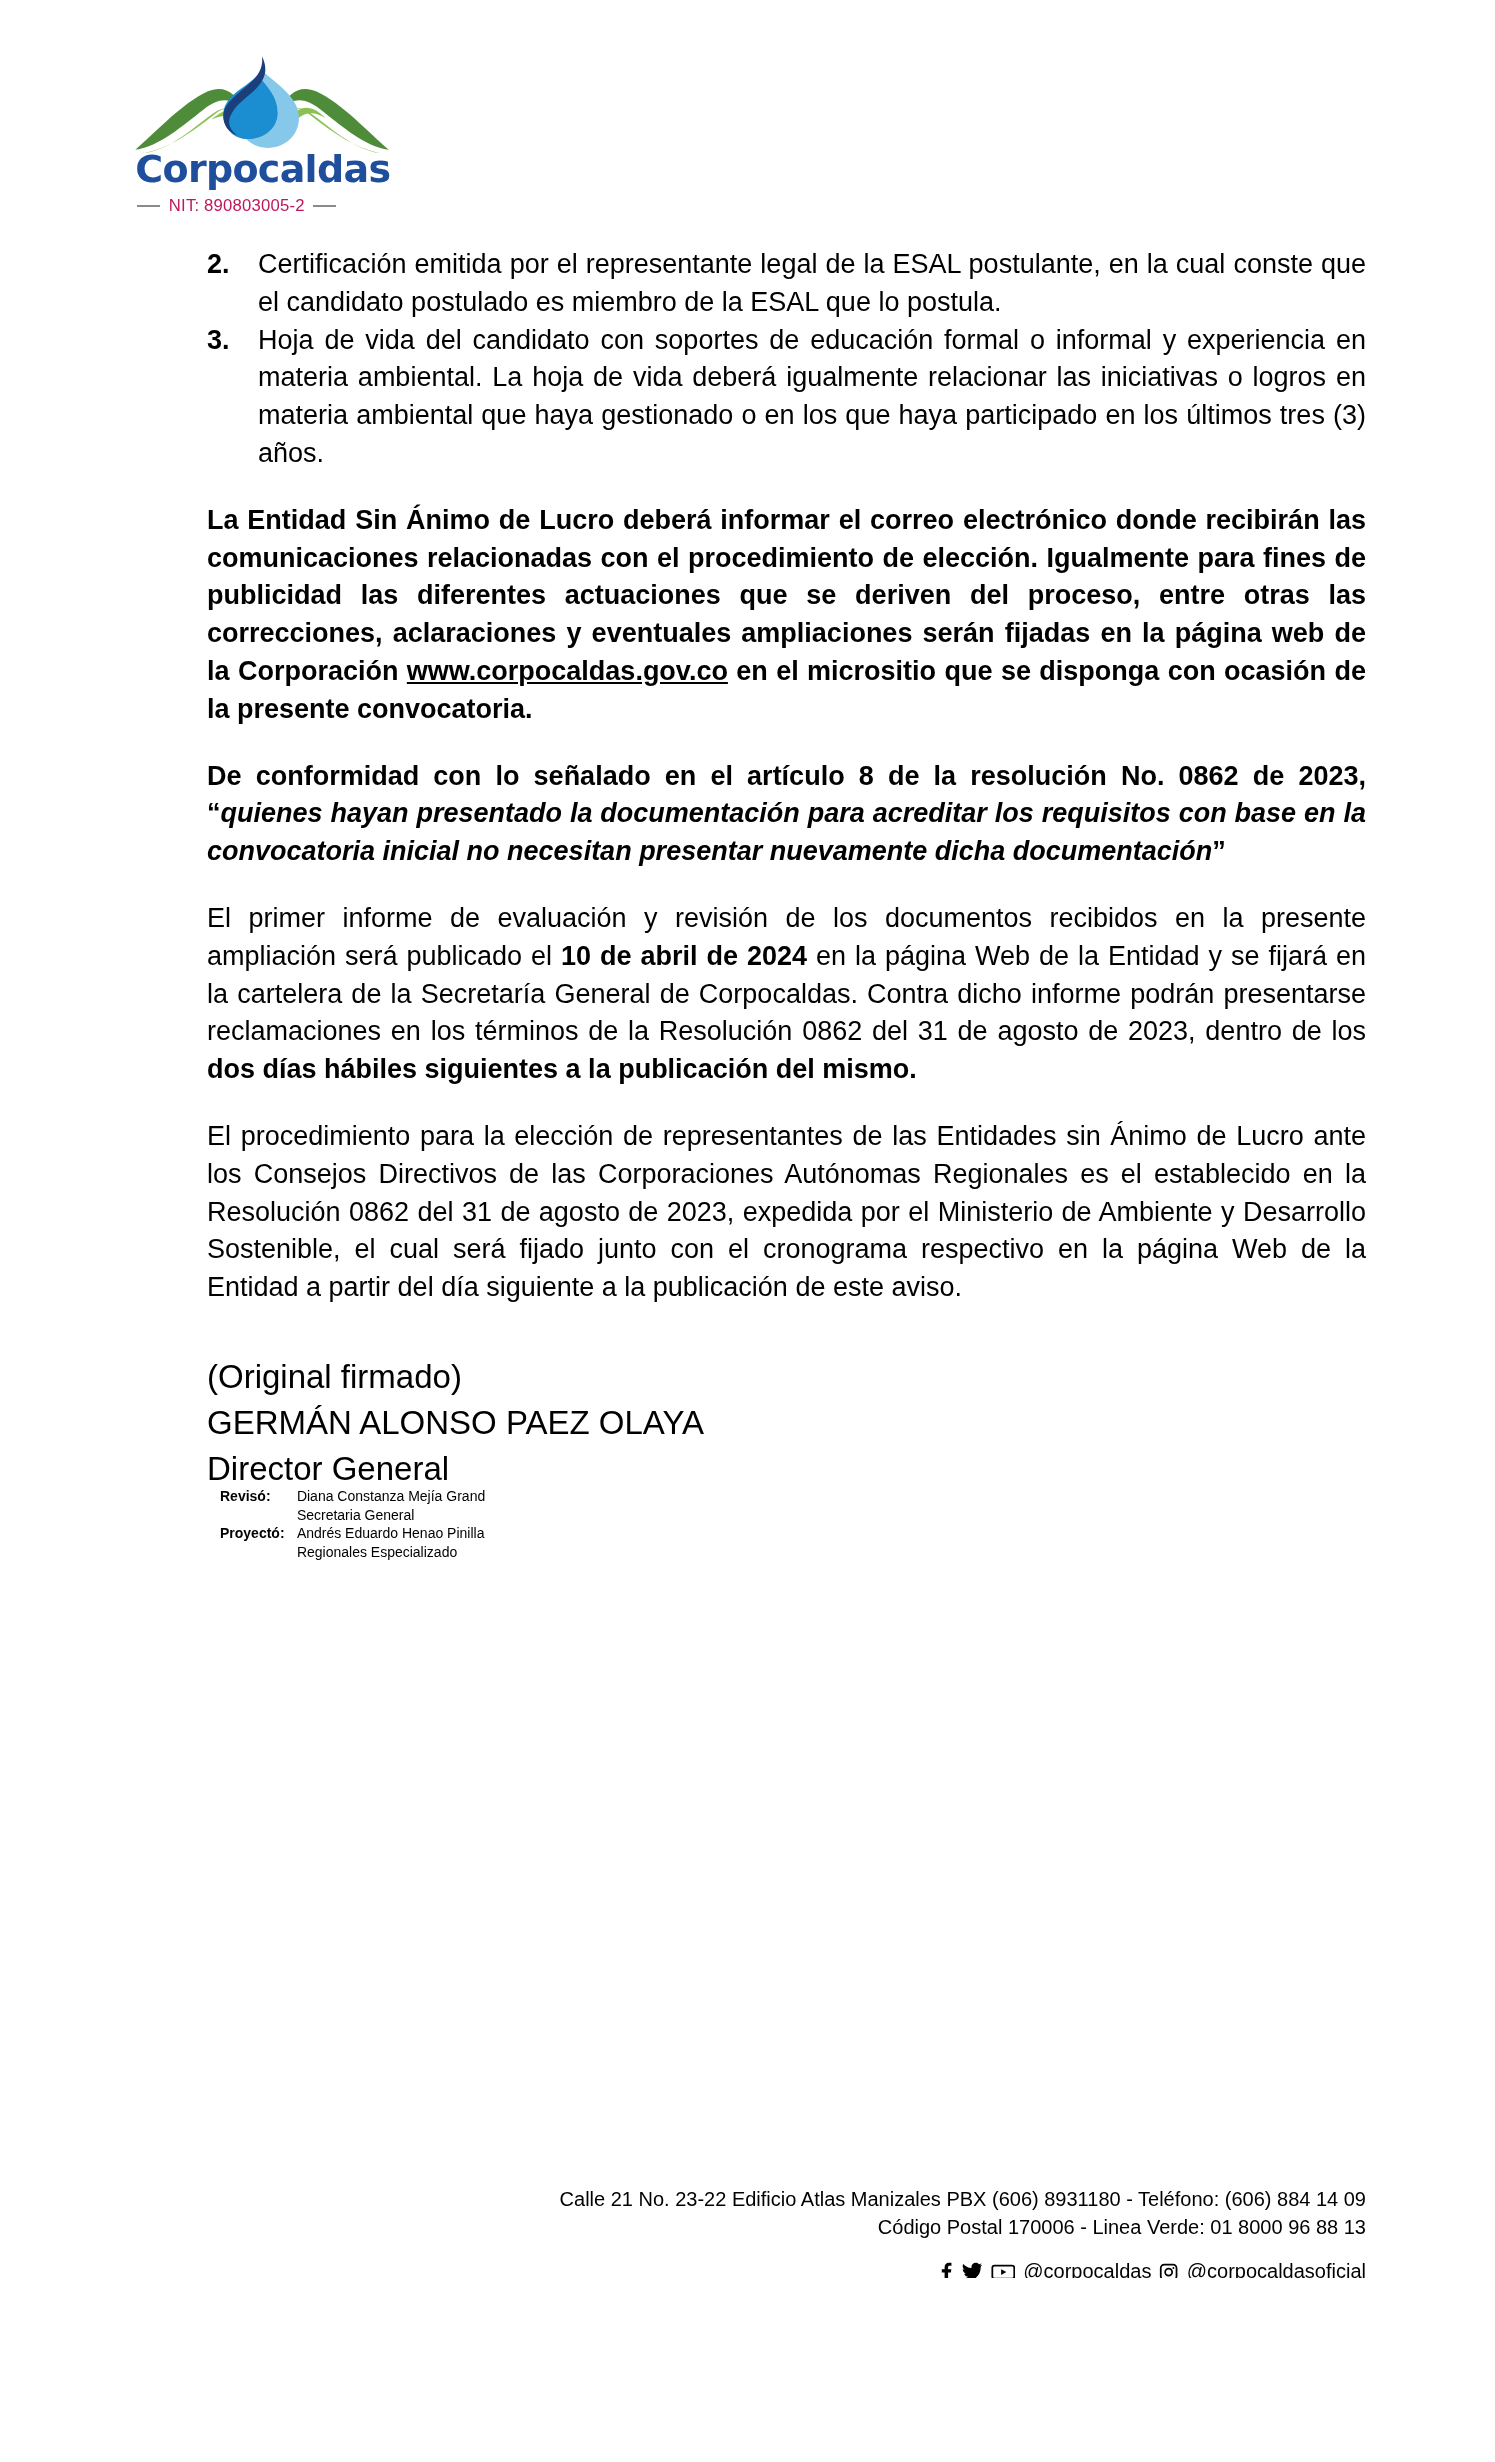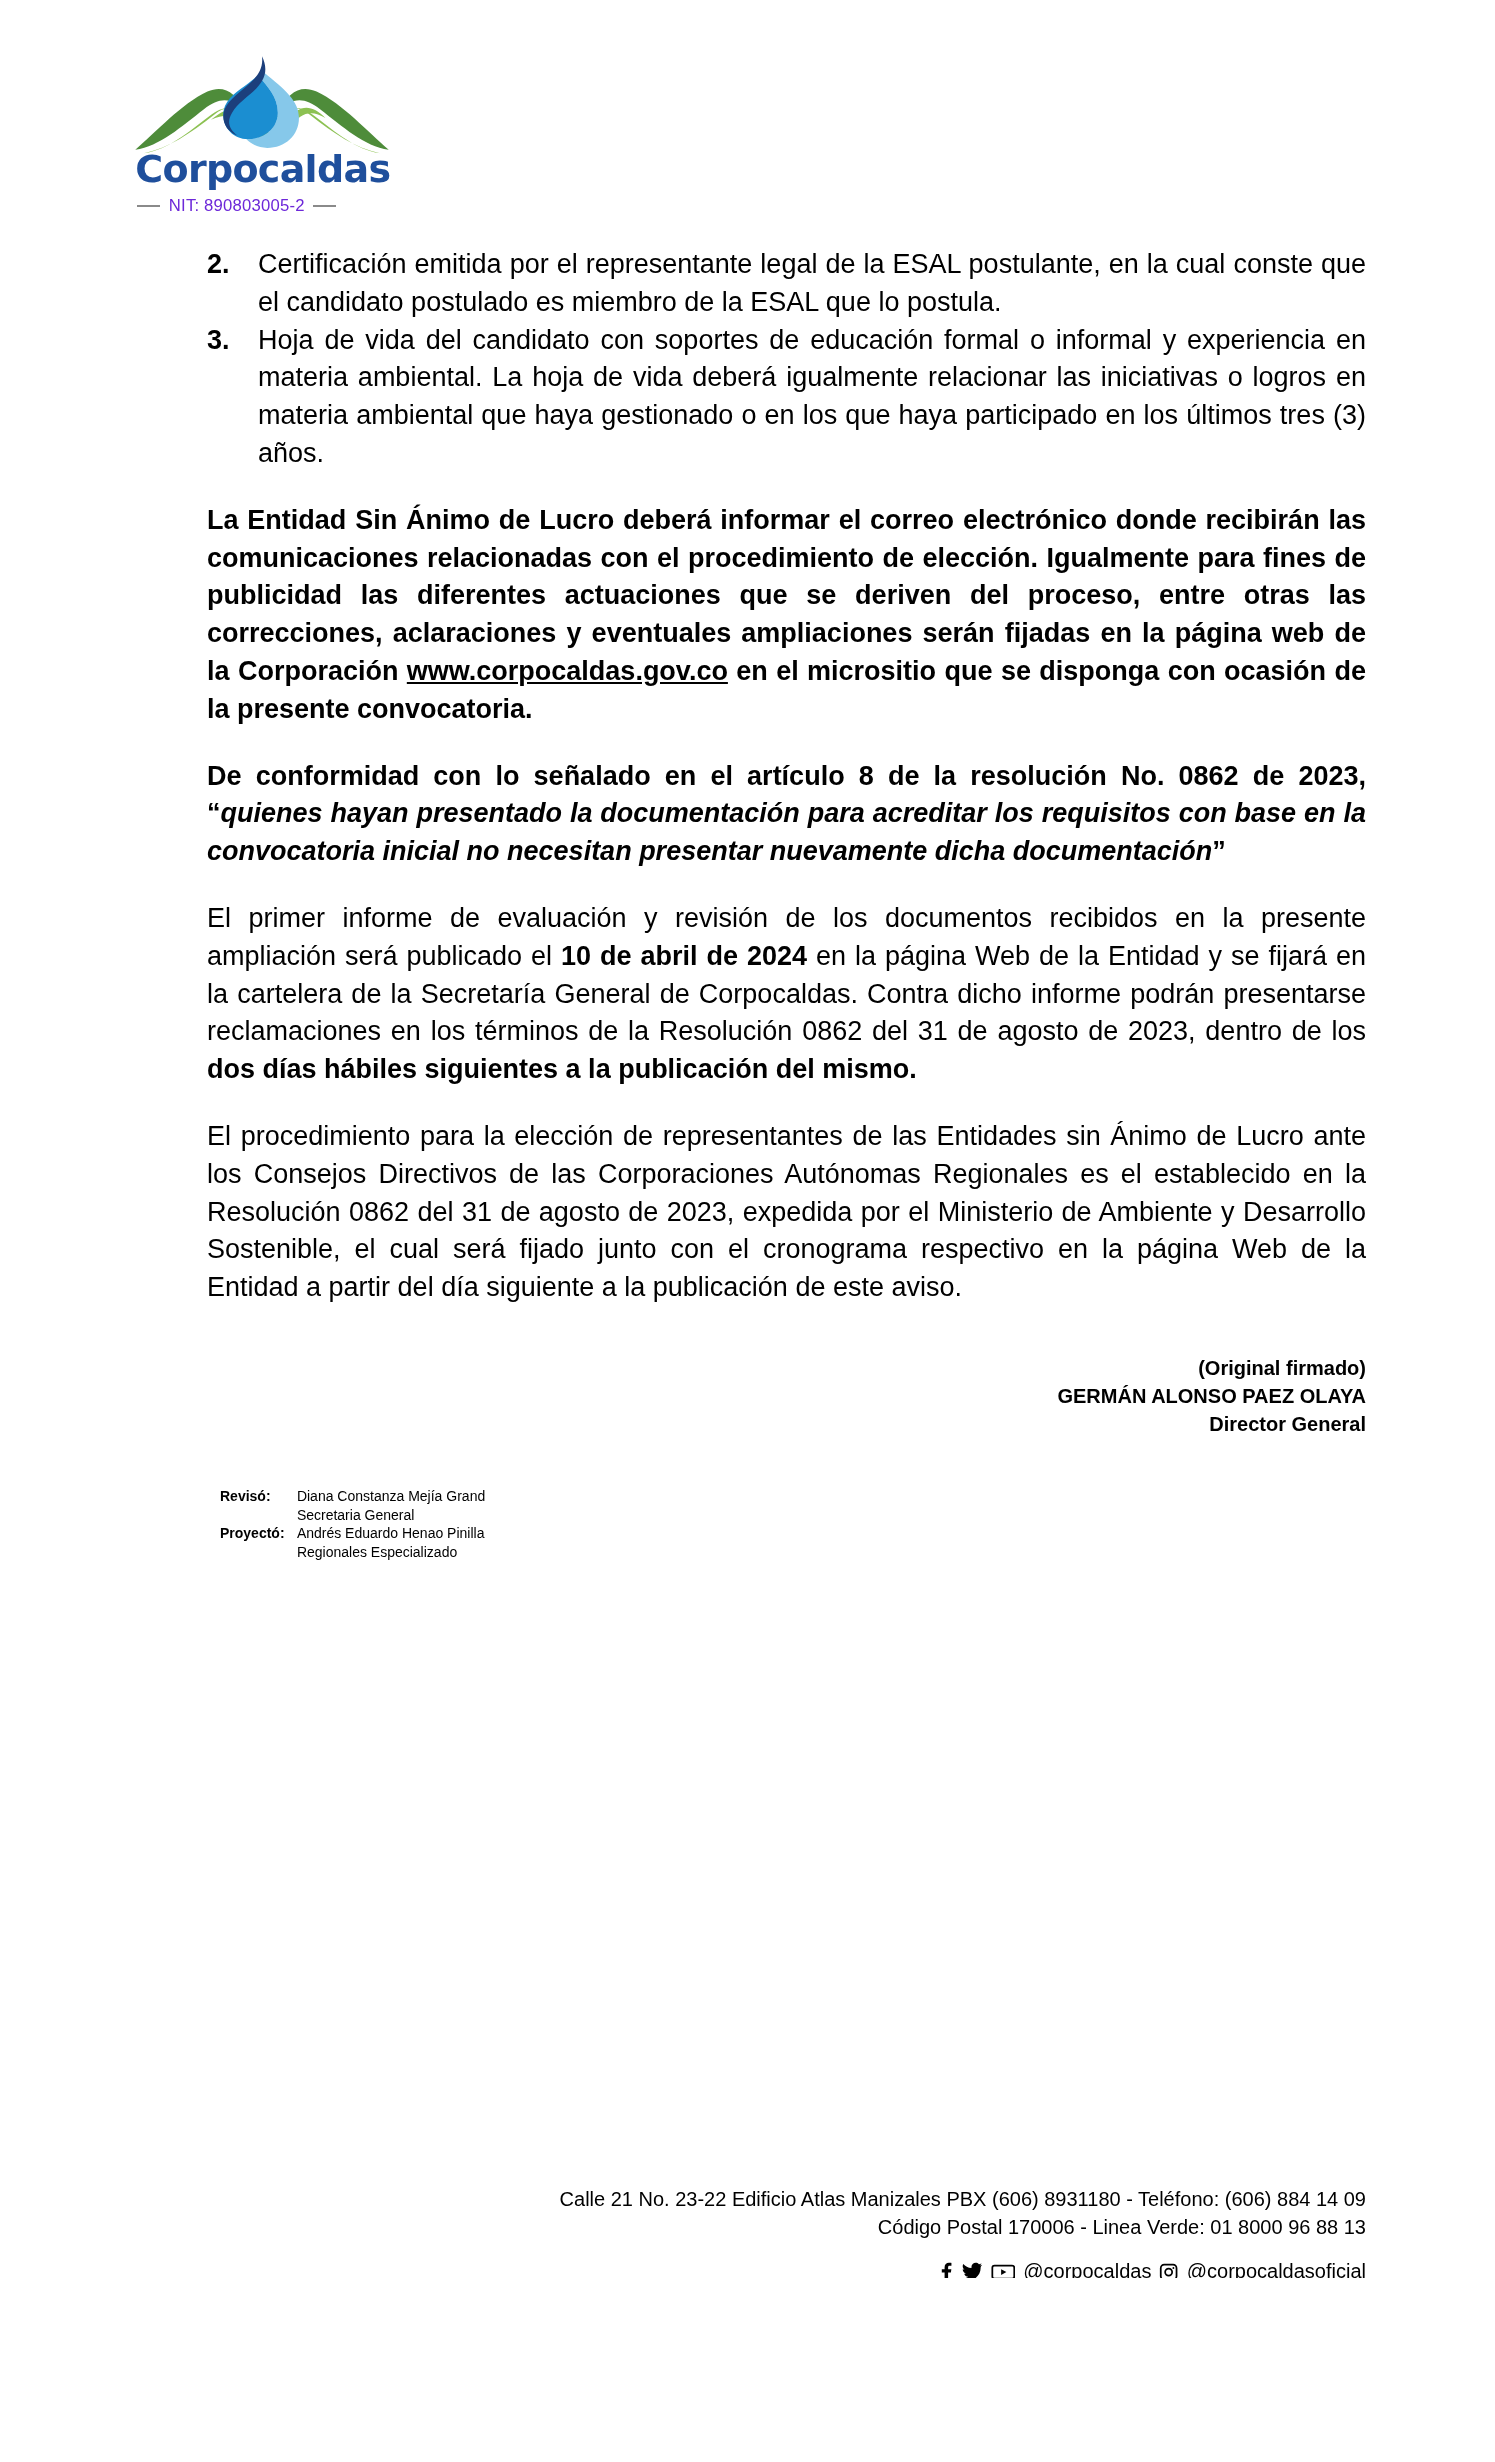--- a/index.html
+++ b/index.html
@@ -59,21 +59,21 @@
   .nit-dash {
     display: inline-block;
     width: 23px;
     height: 1.8px;
     background: #8a8a8a;
     flex: 0 0 auto;
   }
   .nit-text {
     font-family: "Liberation Sans", sans-serif;
     font-size: 16.7px;
-    color: #6d28d9;
+    color: #be185d;
     letter-spacing: 0.2px;
     white-space: nowrap;
   }
 
   
   .content {
     position: absolute;
     left: 207px;
     top: 246px;
     width: 1159px;
@@ -125,23 +125,23 @@
   p.bold-para {
     font-weight: bold;
   }
 
   
   .signature {
     position: absolute;
     left: 207px;
     top: 1354px;
     width: 1159px;
-    text-align: right;
-    font-weight: bold;
-    font-size: 20px;
+    text-align: left;
+    font-weight: normal;
+    font-size: 33px;
     line-height: 1.40;
   }
 
   
   .credits {
     position: absolute;
     left: 220px;
     top: 1487px;
     font-size: 14px;
     line-height: 1.33;

